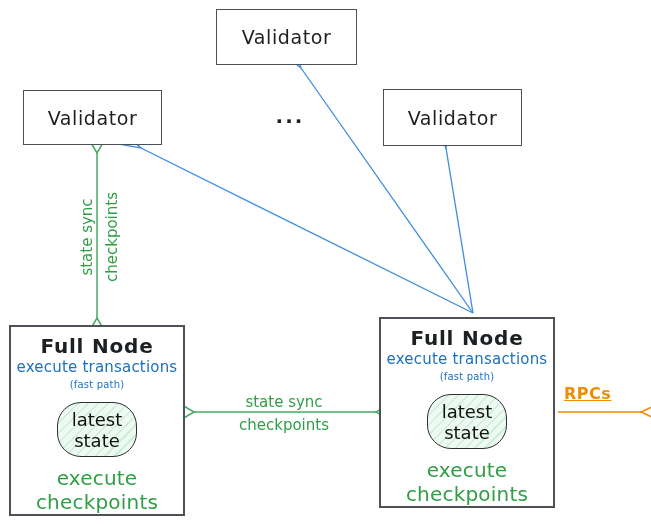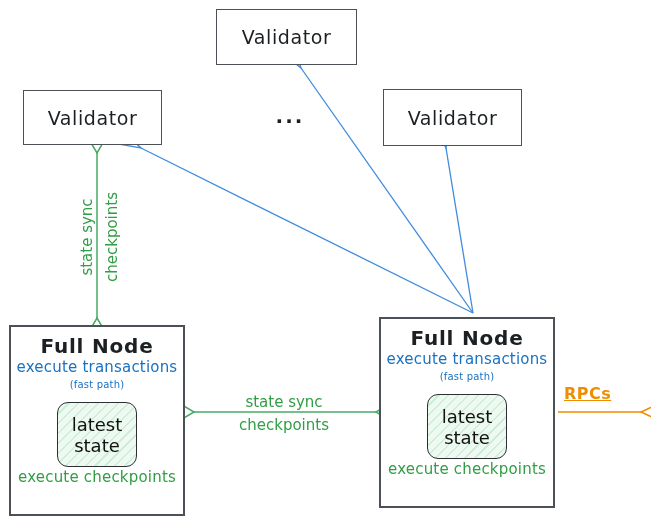--- a/index.html
+++ b/index.html
@@ -33,27 +33,27 @@
   .fullnode{
     flex-direction:column;justify-content:flex-start;border-width:2px;
     text-align:center;
   }
   .fn-left{left:9px;top:325px;width:176px;height:191px;}
   .fn-right{left:379px;top:317px;width:176px;height:191px;}
   .fn-title{font-size:20px;letter-spacing:0.8px;margin-top:7px;color:var(--ink);font-weight:bold;}
   .fn-exec{font-size:15px;line-height:18px;color:var(--blue);letter-spacing:0.2px;}
   .fn-fast{font-size:10px;line-height:18px;color:var(--blue);letter-spacing:0.2px;}
   .latest-state{
-    margin-top:8px;width:80px;height:65px;border:1.7px solid #2c3035;border-radius:11px;
+    margin-top:8px;width:80px;height:65px;border:1.7px solid #2c3035;border-radius:24px;
     display:flex;flex-direction:column;align-items:center;justify-content:center;
     background:repeating-linear-gradient(135deg,#cdeed8 0 1.5px,#eefaf1 1.5px 7px);
     box-sizing:border-box;
   }
   .latest-line{font-size:18px;line-height:21px;color:#111;}
-  .fn-footer{font-size:15px;color:var(--green);margin-top:1px;letter-spacing:0.2px;}
+  .fn-footer{font-size:20px;color:var(--green);margin-top:9px;letter-spacing:0.2px;}
   .arrow-label{position:absolute;z-index:3;text-align:center;}
   .lbl-vsync{
     left:30px;top:215px;width:140px;height:44px;
     transform:rotate(-90deg);transform-origin:70px 22px;
     color:var(--green);font-size:15px;line-height:19px;
   }
   .lbl-vsync .gap, .lbl-hsync .gap{display:block;height:6px;}
   .lbl-hsync{
     left:214px;top:394px;width:140px;color:var(--green);font-size:15px;line-height:17px;
   }

